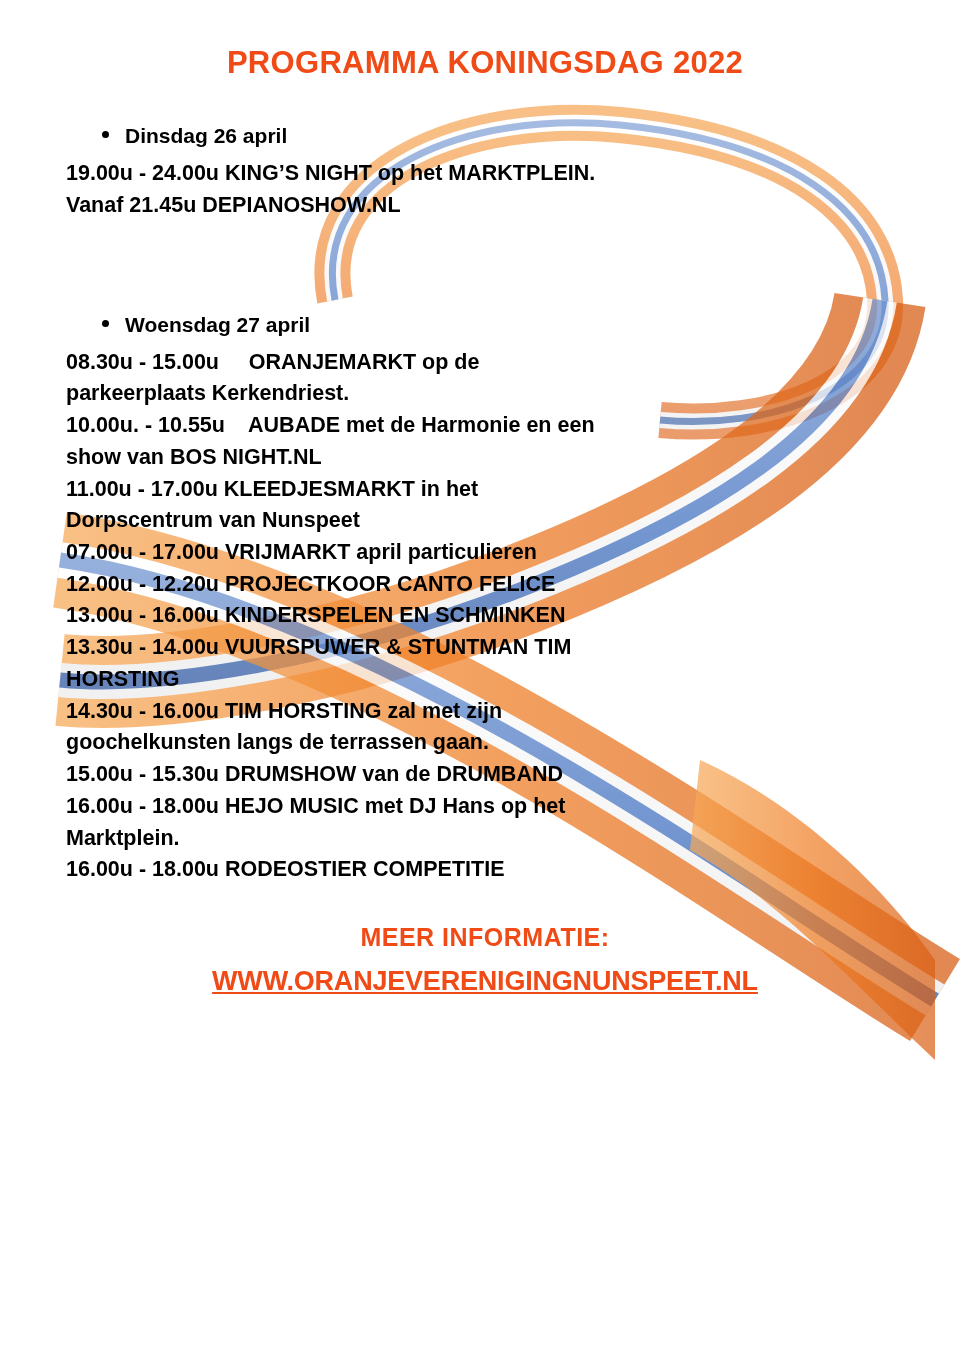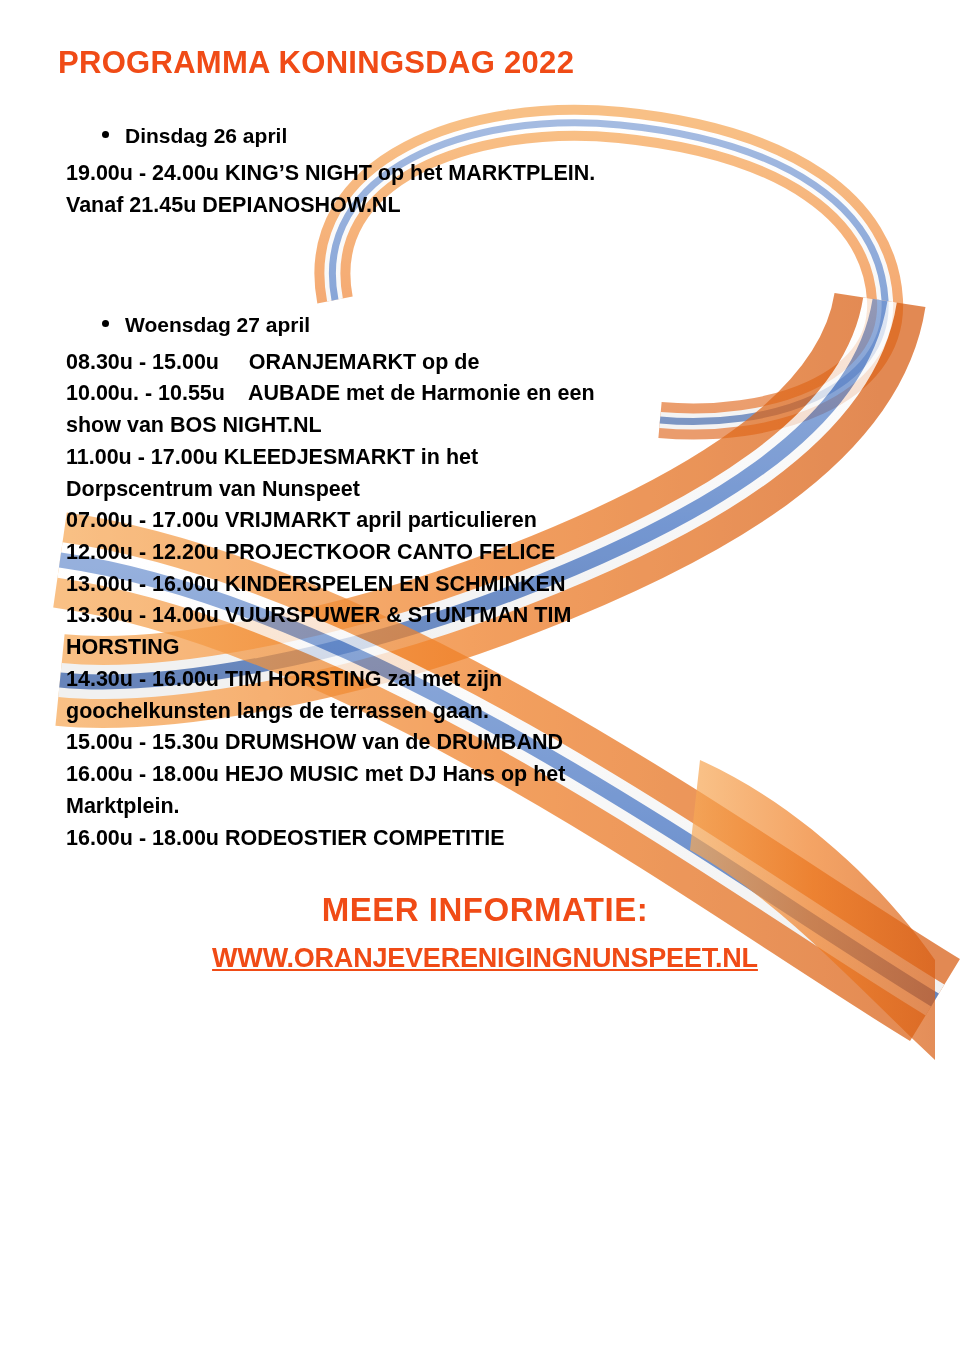--- a/index.html
+++ b/index.html
@@ -39,21 +39,21 @@
     width: 970px;
     height: 1355px;
     box-sizing: border-box;
     padding: 46px 58px 20px 58px;
   }
 
   .poster-title {
     color: #f04b16;
     font-size: 31px;
     font-weight: bold;
-    text-align: left;
+    text-align: center;
     letter-spacing: 0.3px;
     margin: 0 0 44px 0;
     line-height: 1.1;
   }
 
   .day-block {
     margin: 8px;
   }
   .day-heading {
     display: flex;
@@ -89,21 +89,21 @@
   .day2-wrap {
     margin-top: 0;
   }
 
   .footer {
     margin-top: 38px;
     text-align: center;
   }
   .footer-label {
     color: #f04b16;
-    font-size: 33px;
+    font-size: 25px;
     font-weight: bold;
     letter-spacing: 0.5px;
     margin-bottom: 14px;
   }
   .footer-url {
     color: #f04b16;
     font-size: 27px;
     font-weight: bold;
     text-decoration: underline;
     letter-spacing: -0.2px;
@@ -178,20 +178,21 @@
     </div>
 
     <div class="gap-after-day1"></div>
 
     <div class="day-block day2-wrap">
       <div class="day-heading">
         <span class="bullet-dot"></span>
         <span>Woensdag 27 april</span>
       </div>
       <div class="entry">08.30u - 15.00u     ORANJEMARKT op de</div>
+      <div class="entry">parkeerplaats Kerkendriest.</div>
       <div class="entry">10.00u. - 10.55u    AUBADE met de Harmonie en een</div>
       <div class="entry">show van BOS NIGHT.NL</div>
       <div class="entry">11.00u - 17.00u KLEEDJESMARKT in het</div>
       <div class="entry">Dorpscentrum van Nunspeet</div>
       <div class="entry">07.00u - 17.00u VRIJMARKT april particulieren</div>
       <div class="entry">12.00u - 12.20u PROJECTKOOR CANTO FELICE</div>
       <div class="entry">13.00u - 16.00u KINDERSPELEN EN SCHMINKEN</div>
       <div class="entry">13.30u - 14.00u VUURSPUWER &amp; STUNTMAN TIM</div>
       <div class="entry">HORSTING</div>
       <div class="entry">14.30u - 16.00u TIM HORSTING zal met zijn</div>

